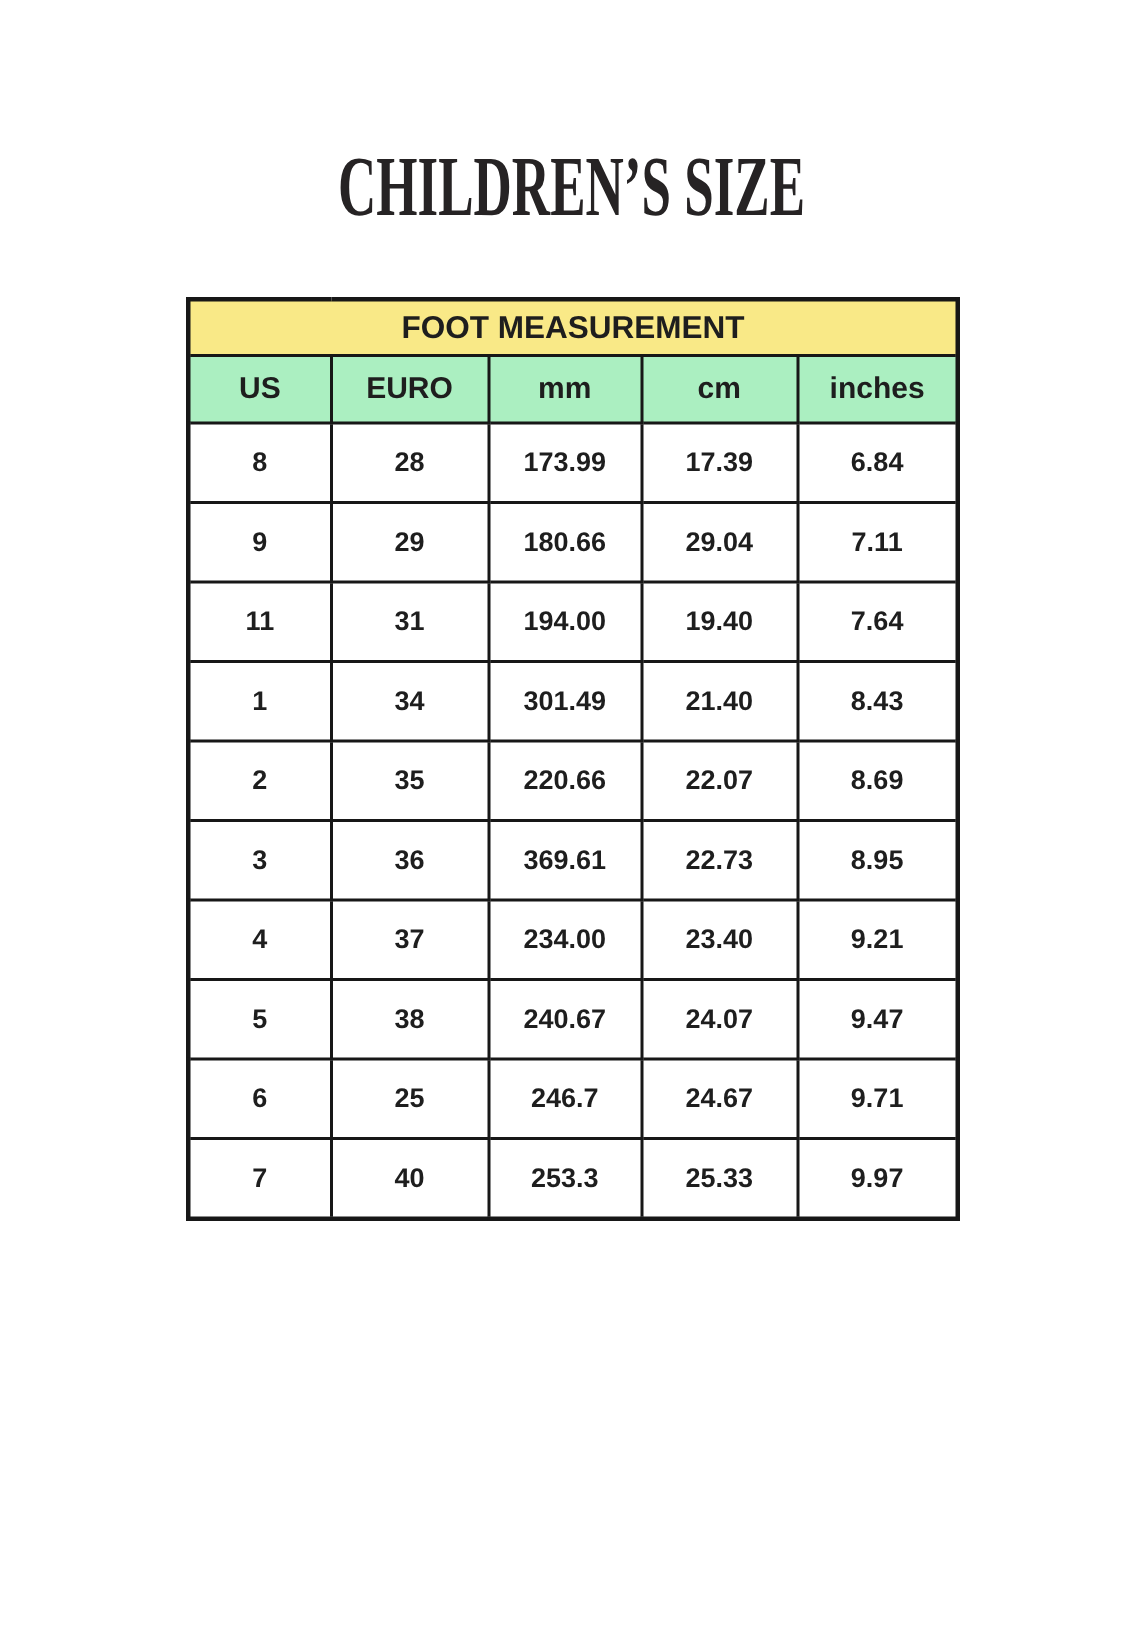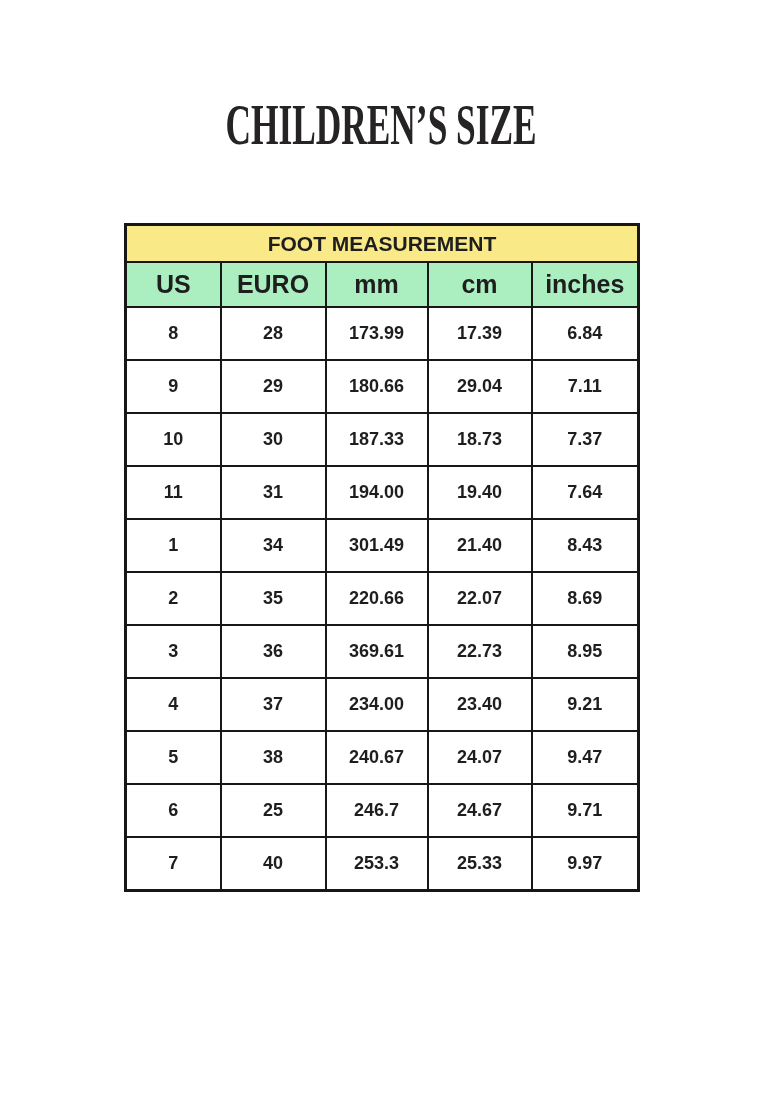--- a/index.html
+++ b/index.html
@@ -32,21 +32,21 @@
     line-height: 1.0;
     font-weight: 700;
     color: #262324;
     letter-spacing: 0px;
     transform: scaleX(0.62);
     transform-origin: 50% 50%;
     white-space: nowrap;
   }
   table.size-table {
     position: absolute;
-    top: 223px;
+    top: 198px;
     left: 124px;
     width: 513px;
     border-collapse: collapse;
     table-layout: fixed;
     border: 3px solid #171717;
   }
   table.size-table th,
   table.size-table td {
     border: 2px solid #171717;
     text-align: center;
@@ -57,21 +57,21 @@
   }
   th.span-header {
     background: #f9e987;
     height: 35px;
     font-size: 21px;
     letter-spacing: 0px;
   }
   tr.col-headers th {
     background: #abefc1;
     height: 43px;
-    font-size: 25px;
+    font-size: 20px;
   }
   tbody.data-body td {
     background: #ffffff;
     height: 51px;
     font-size: 18px;
   }
 </style>
 </head>
 <body>
 
@@ -108,27 +108,20 @@
           <td>173.99</td>
           <td>17.39</td>
           <td>6.84</td>
         </tr>
         <tr>
           <td>9</td>
           <td>29</td>
           <td>180.66</td>
           <td>29.04</td>
           <td>7.11</td>
-        </tr>
-        <tr>
-          <td>10</td>
-          <td>30</td>
-          <td>187.33</td>
-          <td>18.73</td>
-          <td>7.37</td>
         </tr>
         <tr>
           <td>11</td>
           <td>31</td>
           <td>194.00</td>
           <td>19.40</td>
           <td>7.64</td>
         </tr>
         <tr>
           <td>1</td>

